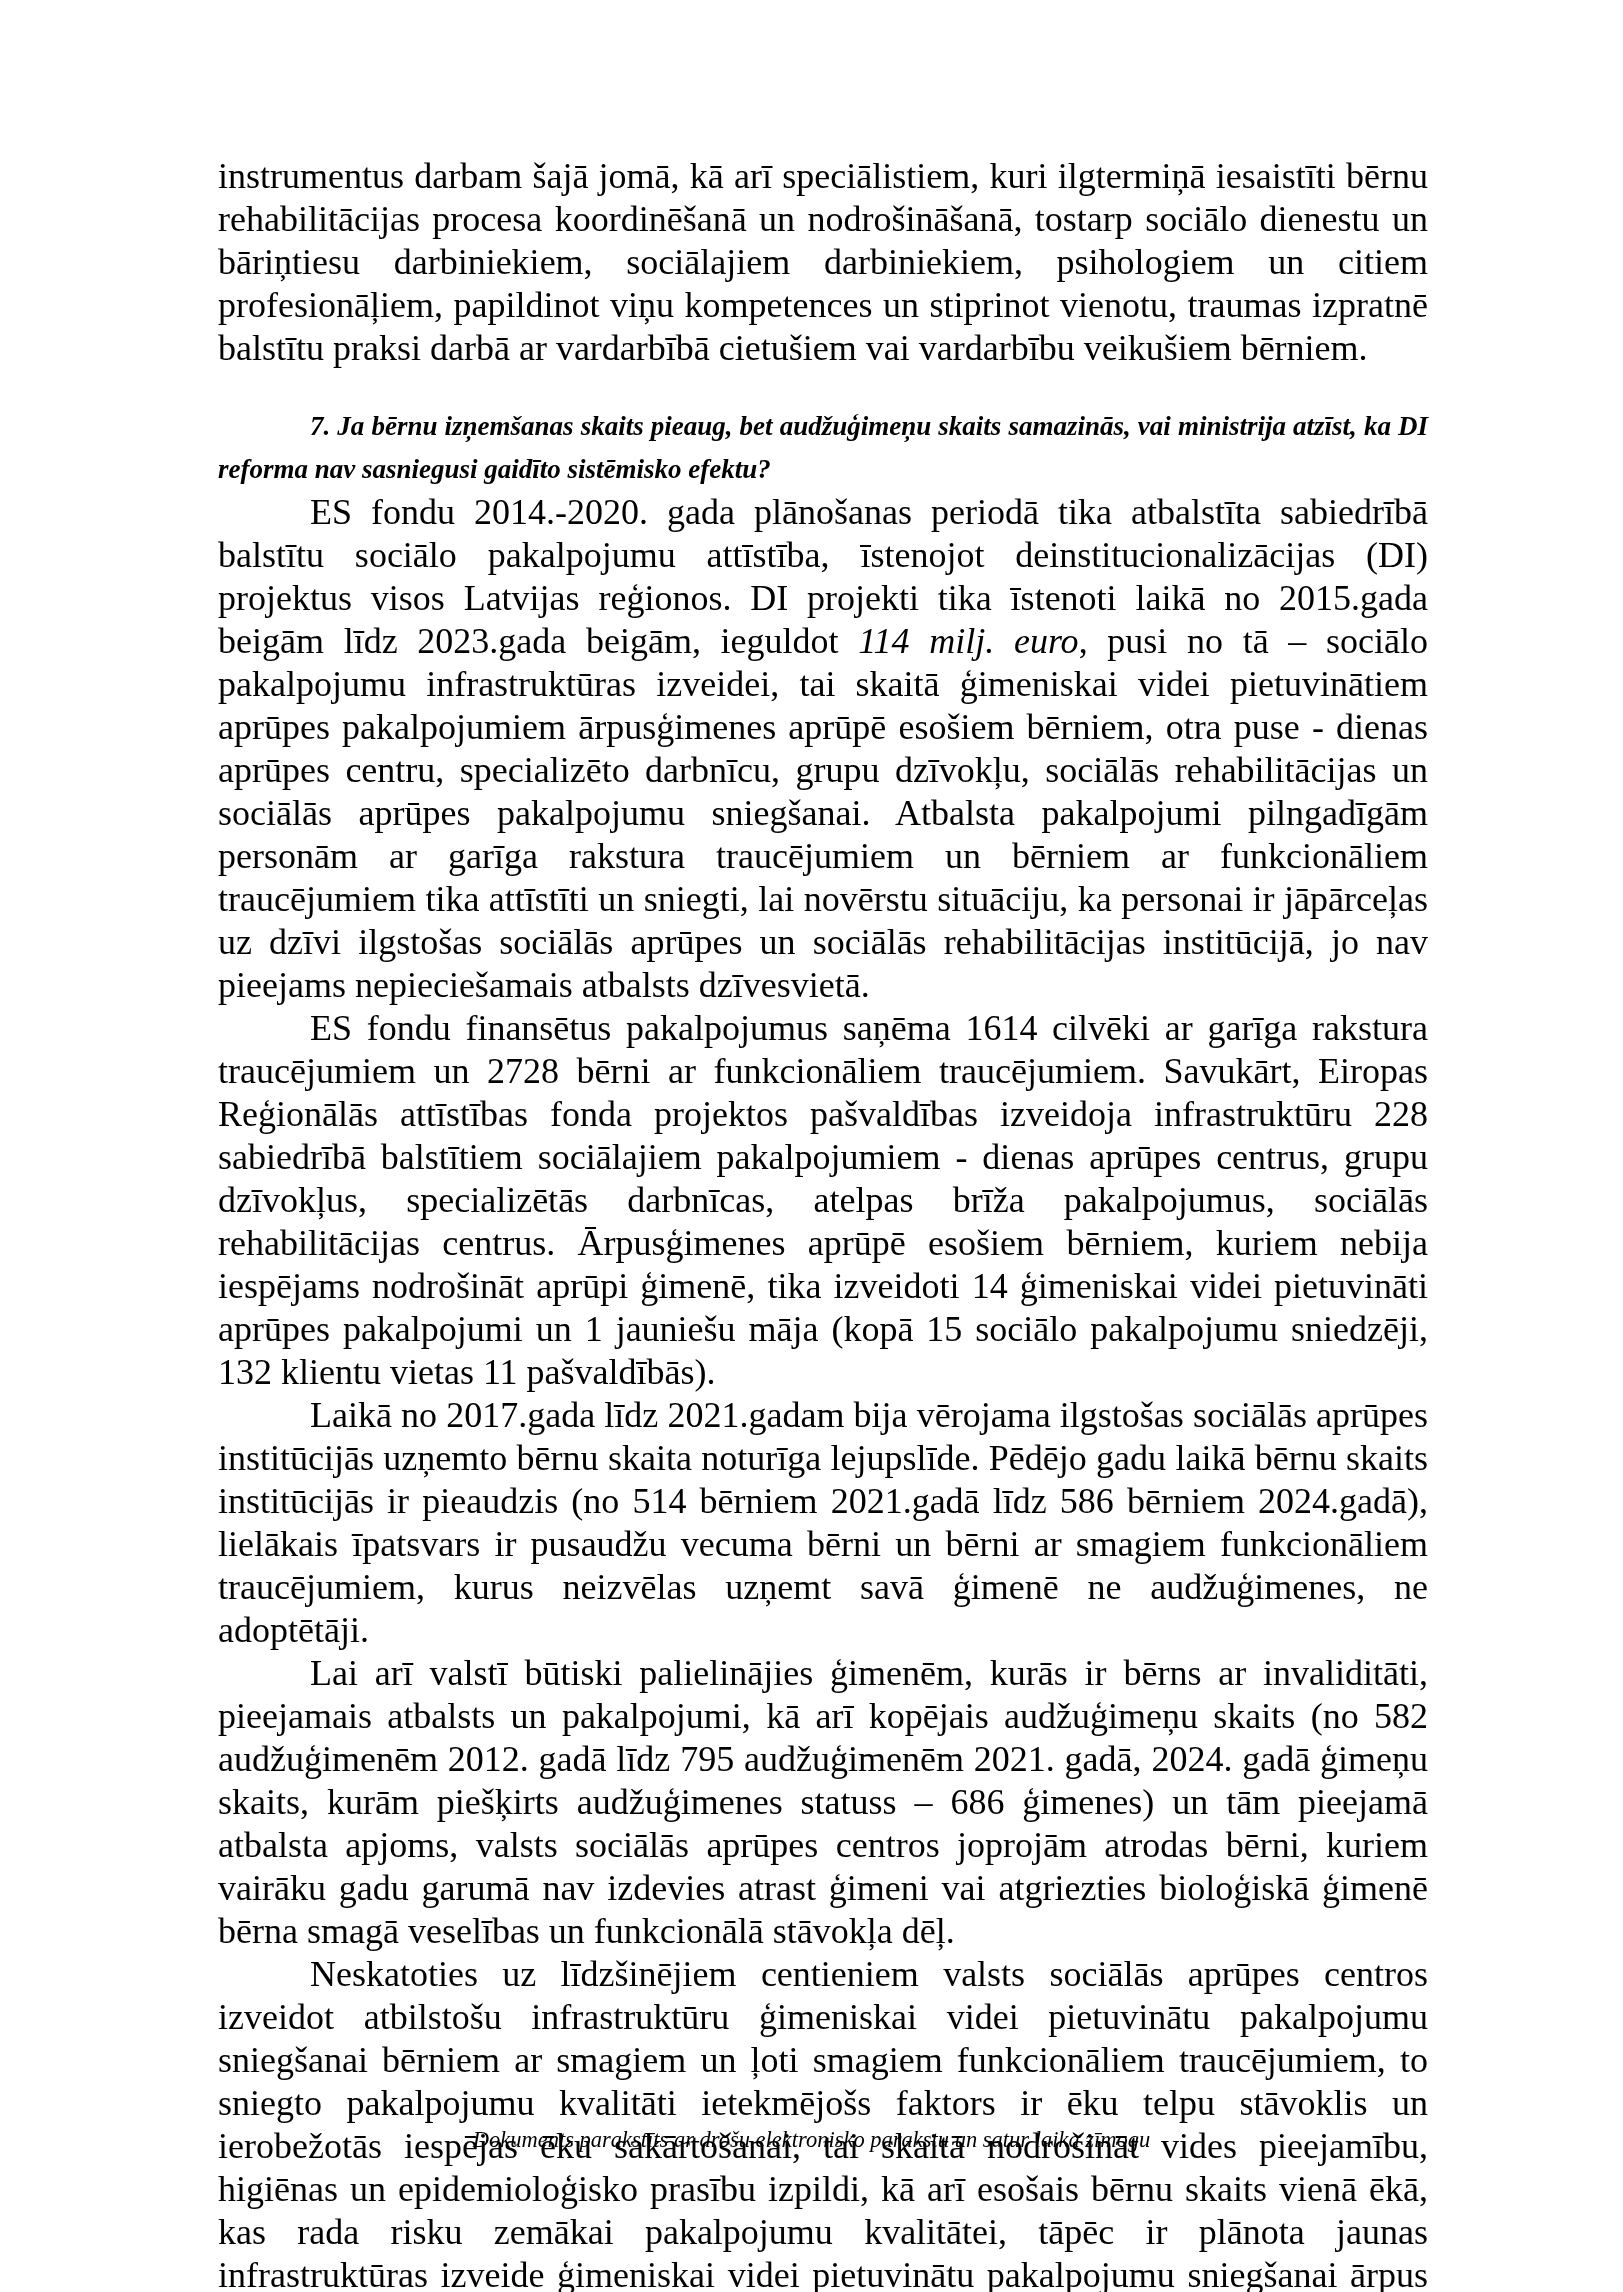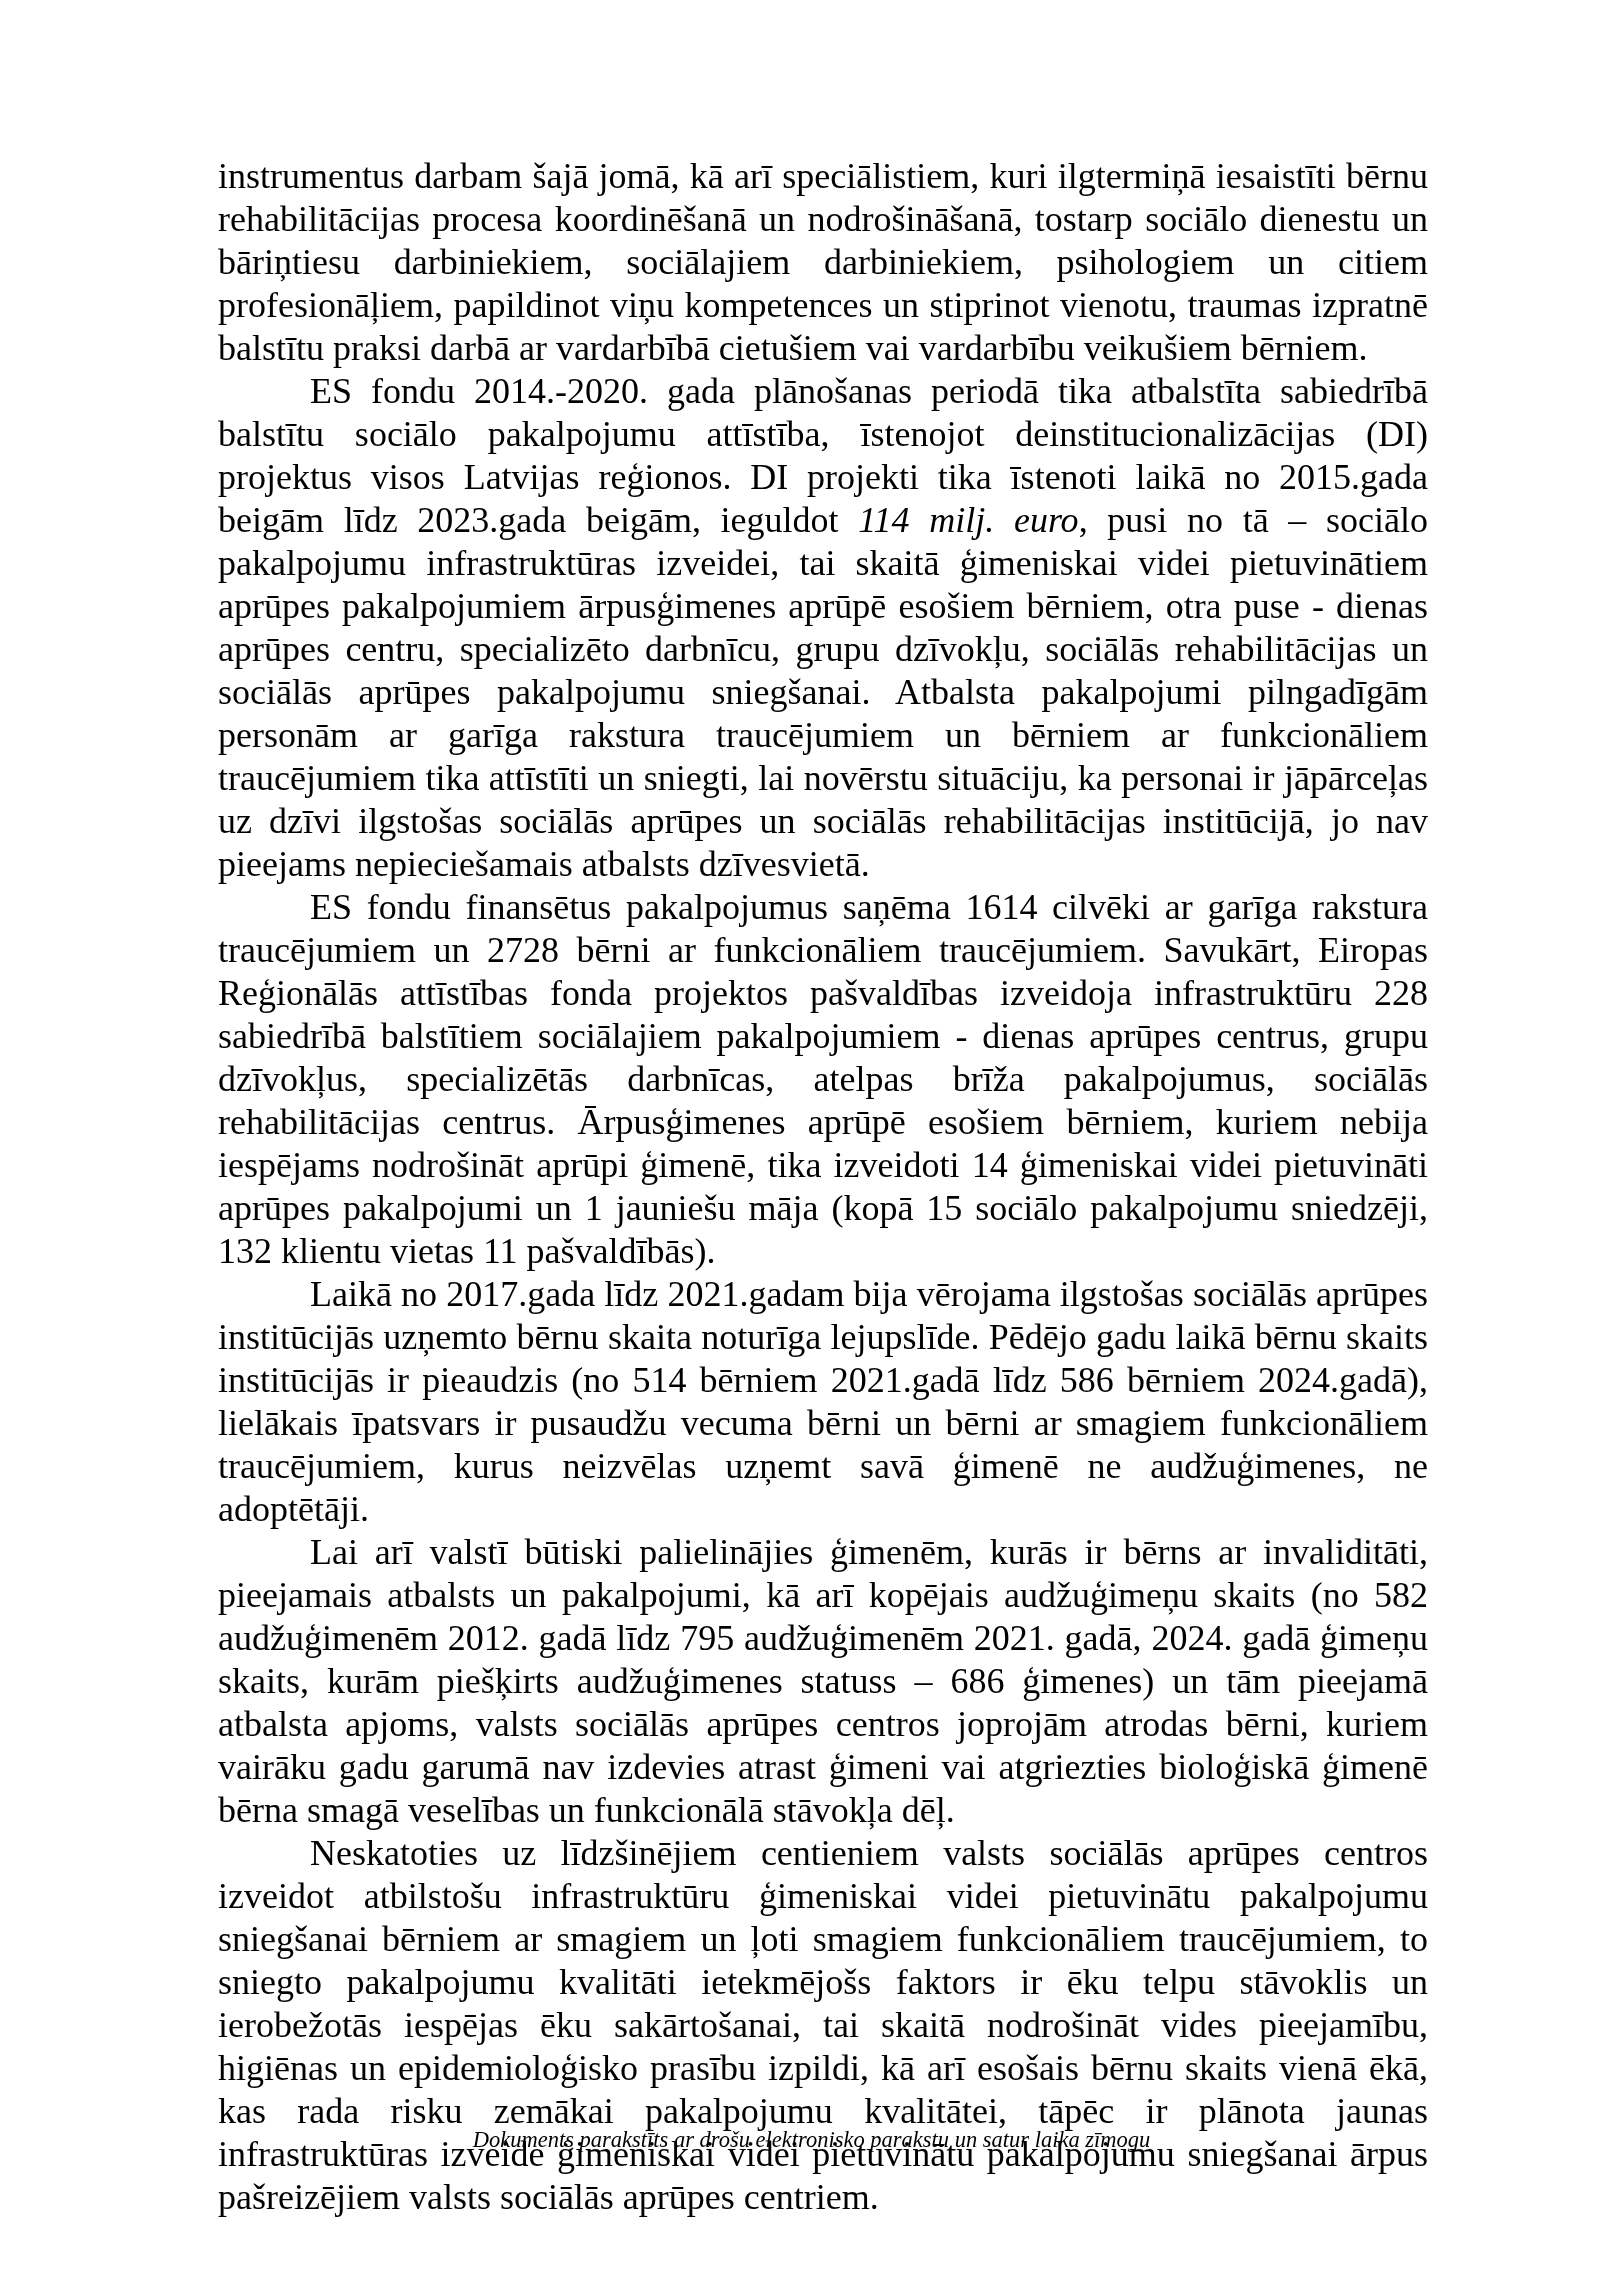--- a/index.html
+++ b/index.html
@@ -53,20 +53,21 @@
       font-style: italic;
       font-family: "Liberation Serif", "DejaVu Serif", serif;
     }
   </style>
 </head>
 <body>
 
 <div class="page">
   <p class="para">instrumentus darbam šajā jomā, kā arī speciālistiem, kuri ilgtermiņā iesaistīti bērnu rehabilitācijas procesa koordinēšanā un nodrošināšanā, tostarp sociālo dienestu un bāriņtiesu darbiniekiem, sociālajiem darbiniekiem, psihologiem un citiem profesionāļiem, papildinot viņu kompetences un stiprinot vienotu, traumas izpratnē balstītu praksi darbā ar vardarbībā cietušiem vai vardarbību veikušiem bērniem.</p>
 
+  <p class="question">7. Ja bērnu izņemšanas skaits pieaug, bet audžuģimeņu skaits samazinās, vai ministrija atzīst, ka DI reforma nav sasniegusi gaidīto sistēmisko efektu?</p>
 
   <p class="para indent"><span>ES fondu 2014.-2020. gada plānošanas periodā tika atbalstīta sabiedrībā balstītu sociālo pakalpojumu attīstība, īstenojot deinstitucionalizācijas (DI) projektus visos Latvijas reģionos. DI projekti tika īstenoti laikā no 2015.gada beigām līdz 2023.gada beigām, ieguldot </span><span class="emph">114 milj. euro</span><span>, pusi no tā – sociālo pakalpojumu infrastruktūras izveidei, tai skaitā ģimeniskai videi pietuvinātiem aprūpes pakalpojumiem ārpusģimenes aprūpē esošiem bērniem, otra puse - dienas aprūpes centru, specializēto darbnīcu, grupu dzīvokļu, sociālās rehabilitācijas un sociālās aprūpes pakalpojumu sniegšanai. Atbalsta pakalpojumi pilngadīgām personām ar garīga rakstura traucējumiem un bērniem ar funkcionāliem traucējumiem tika attīstīti un sniegti, lai novērstu situāciju, ka personai ir jāpārceļas uz dzīvi ilgstošas sociālās aprūpes un sociālās rehabilitācijas institūcijā, jo nav pieejams nepieciešamais atbalsts dzīvesvietā.</span></p>
 
   <p class="para indent">ES fondu finansētus pakalpojumus saņēma 1614 cilvēki ar garīga rakstura traucējumiem un 2728 bērni ar funkcionāliem traucējumiem. Savukārt, Eiropas Reģionālās attīstības fonda projektos pašvaldības izveidoja infrastruktūru 228 sabiedrībā balstītiem sociālajiem pakalpojumiem - dienas aprūpes centrus, grupu dzīvokļus, specializētās darbnīcas, atelpas brīža pakalpojumus, sociālās rehabilitācijas centrus. Ārpusģimenes aprūpē esošiem bērniem, kuriem nebija iespējams nodrošināt aprūpi ģimenē, tika izveidoti 14 ģimeniskai videi pietuvināti aprūpes pakalpojumi un 1 jauniešu māja (kopā 15 sociālo pakalpojumu sniedzēji, 132 klientu vietas 11 pašvaldībās).</p>
 
   <p class="para indent">Laikā no 2017.gada līdz 2021.gadam bija vērojama ilgstošas sociālās aprūpes institūcijās uzņemto bērnu skaita noturīga lejupslīde. Pēdējo gadu laikā bērnu skaits institūcijās ir pieaudzis (no 514 bērniem 2021.gadā līdz 586 bērniem 2024.gadā), lielākais īpatsvars ir pusaudžu vecuma bērni un bērni ar smagiem funkcionāliem traucējumiem, kurus neizvēlas uzņemt savā ģimenē ne audžuģimenes, ne adoptētāji.</p>
 
   <p class="para indent">Lai arī valstī būtiski palielinājies ģimenēm, kurās ir bērns ar invaliditāti, pieejamais atbalsts un pakalpojumi, kā arī  kopējais audžuģimeņu skaits (no 582 audžuģimenēm 2012. gadā līdz 795 audžuģimenēm 2021. gadā, 2024. gadā ģimeņu skaits, kurām piešķirts audžuģimenes statuss – 686 ģimenes) un tām pieejamā atbalsta apjoms, valsts sociālās aprūpes centros joprojām atrodas bērni, kuriem vairāku gadu garumā nav izdevies atrast ģimeni vai atgriezties bioloģiskā ģimenē bērna smagā veselības un funkcionālā stāvokļa dēļ.</p>
 
   <p class="para indent">Neskatoties uz līdzšinējiem centieniem valsts sociālās aprūpes centros izveidot atbilstošu infrastruktūru ģimeniskai videi pietuvinātu pakalpojumu sniegšanai bērniem ar smagiem un ļoti smagiem funkcionāliem traucējumiem, to sniegto pakalpojumu kvalitāti ietekmējošs faktors ir ēku telpu stāvoklis un ierobežotās iespējas ēku sakārtošanai, tai skaitā nodrošināt vides pieejamību, higiēnas un epidemioloģisko prasību izpildi, kā arī esošais bērnu skaits vienā ēkā, kas rada risku zemākai pakalpojumu kvalitātei, tāpēc ir plānota jaunas infrastruktūras izveide ģimeniskai videi pietuvinātu pakalpojumu sniegšanai ārpus pašreizējiem valsts sociālās aprūpes centriem.</p>

